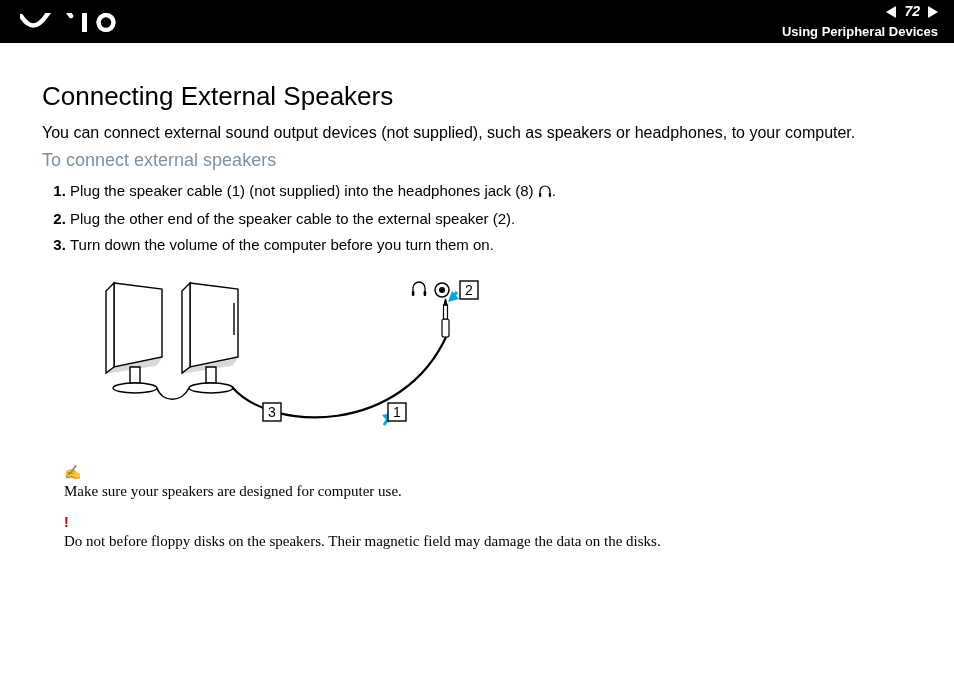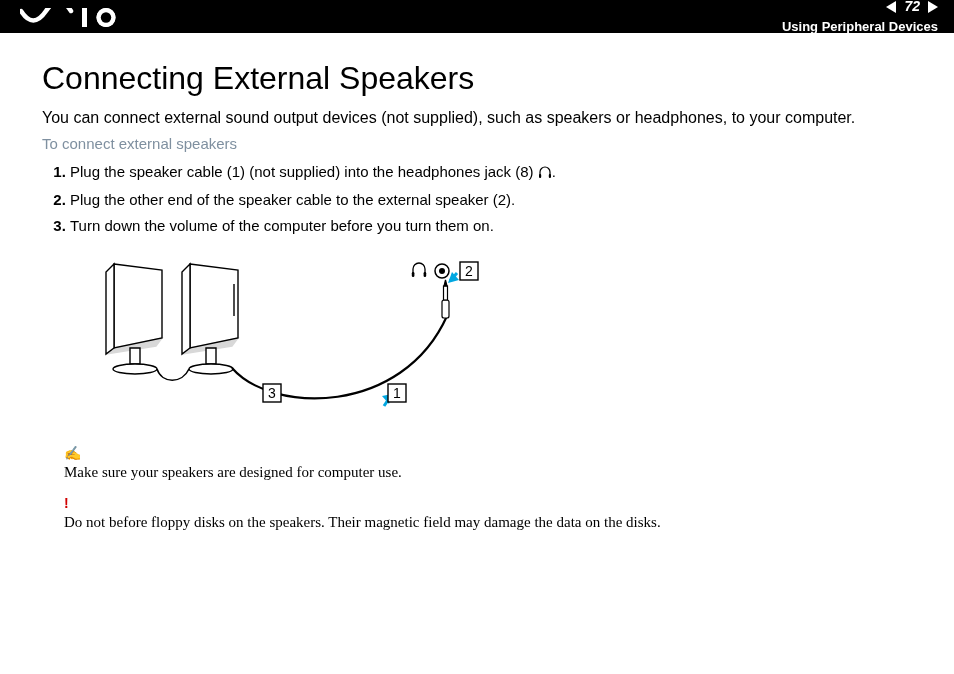--- a/index.html
+++ b/index.html
@@ -8,21 +8,21 @@
     width: 954px;
     height: 674px;
     background: #fff;
     font-family: Arial, Helvetica, sans-serif;
     color: #000;
     overflow: hidden;
   }
   .header {
     background: #000;
     color: #fff;
-    height: 33px;
+    height: 43px;
     display: flex;
     align-items: center;
     justify-content: space-between;
     padding: 0 16px 0 20px;
   }
   .logo {
     display: flex;
     align-items: center;
     gap: 2px;
     padding-top: 2px;
@@ -60,31 +60,31 @@
   }
   .header-right-top {
     display: flex;
     align-items: center;
     gap: 8px;
   }
   .content {
     padding: 26px 42px 20px 42px;
   }
   h1 {
-    font-size: 32px;
+    font-size: 26px;
     font-weight: 400;
-    margin: 1px 0 10px 0;
+    margin: 12px 0 10px 0;
   }
   .intro {
     font-size: 16px;
     margin: 0 0 6px 0;
     line-height: 1.35;
   }
   h2 {
-    font-size: 15px;
+    font-size: 18px;
     font-weight: 400;
     color: #7f90a0;
     margin: 0 0 10px 0;
   }
   ol.steps {
     margin: 0 0 20px 0;
     padding-left: 28px;
     font-size: 15px;
   }
   ol.steps li {

